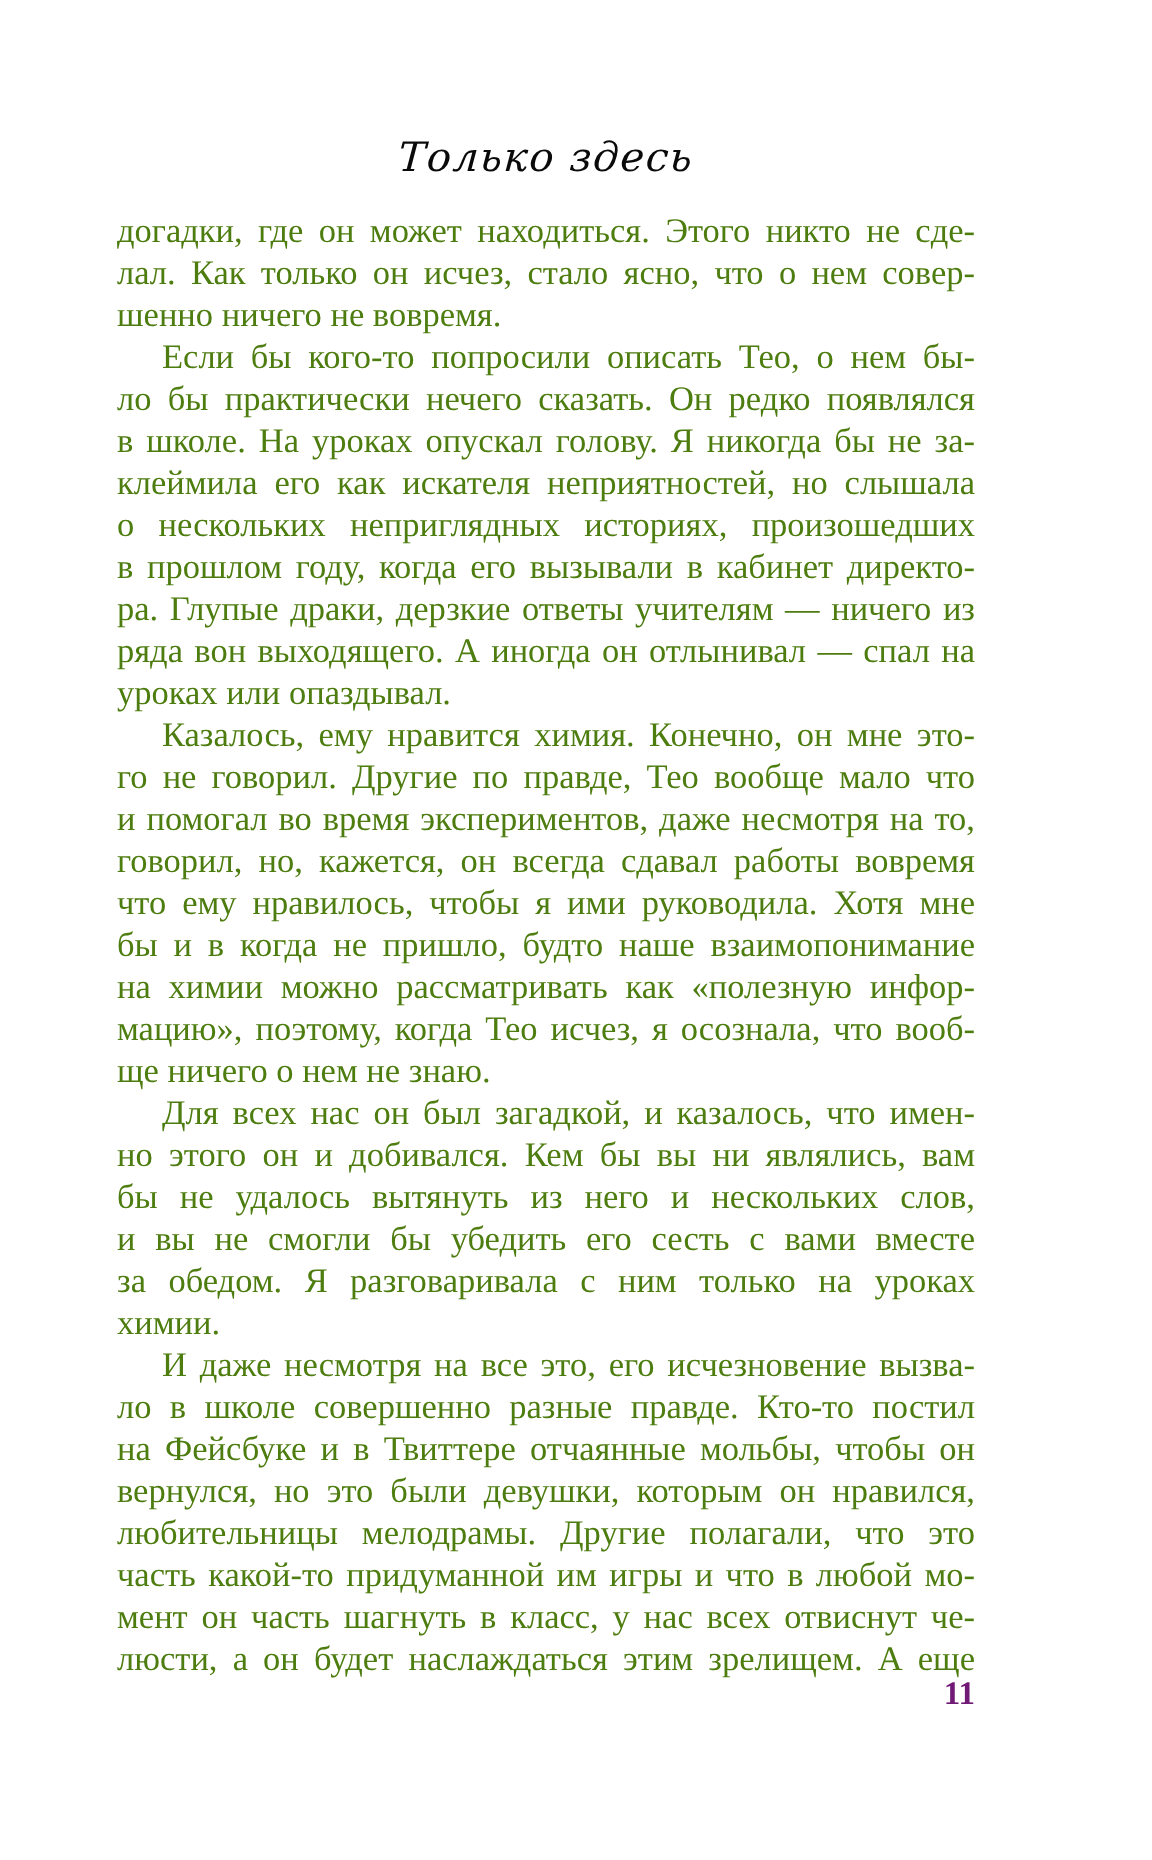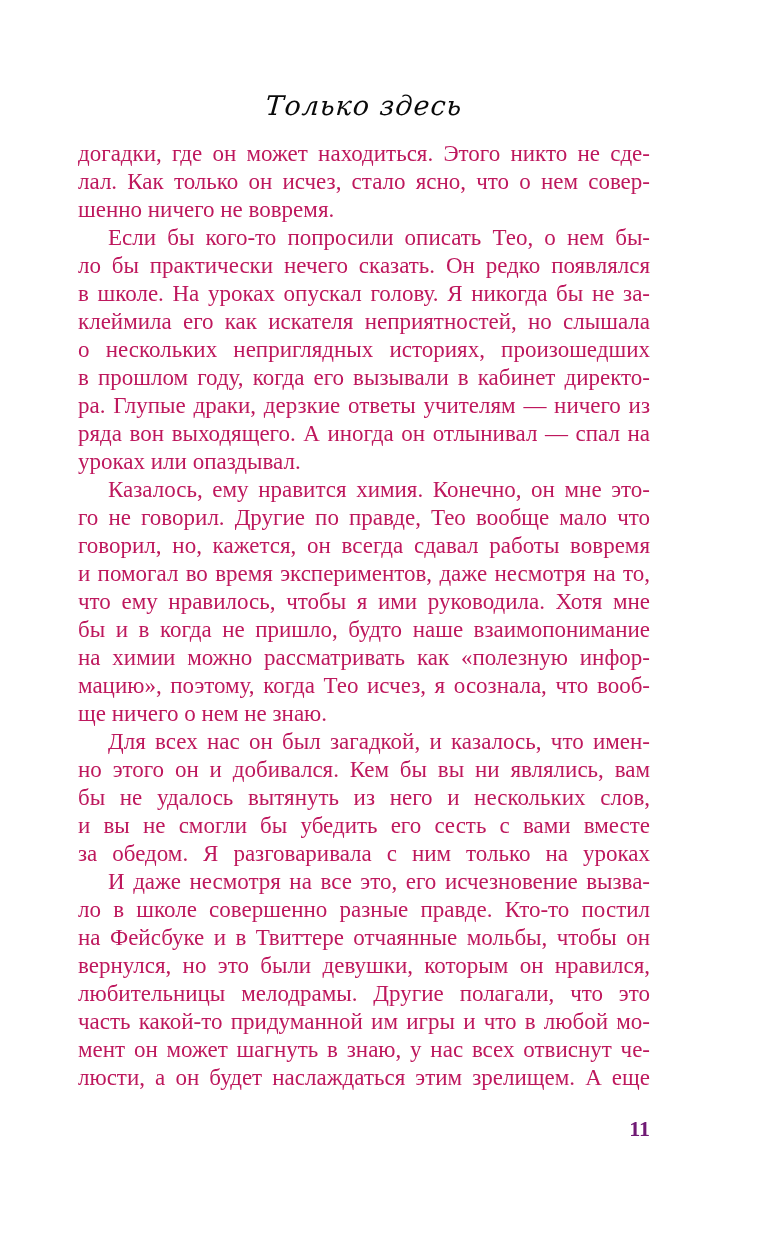--- a/index.html
+++ b/index.html
@@ -29,21 +29,21 @@
     transform: skewX(-4deg);
     color: #0a0a0a;
   }
   .body-text {
     position: absolute;
     top: 140px;
     left: 78px;
     width: 572px;
     font-size: 23px;
     line-height: 28px;
-    color: #be185d;
+    color: #4d7c0f;
   }
   .para {
     margin: 0;
     padding: 0;
   }
   .line {
     display: block;
     width: 572px;
     text-align: justify;
     text-align-last: justify;
@@ -89,45 +89,46 @@
       <span class="line">о нескольких неприглядных историях, произошедших</span>
       <span class="line">в прошлом году, когда его вызывали в кабинет директо-</span>
       <span class="line">ра. Глупые драки, дерзкие ответы учителям — ничего из</span>
       <span class="line">ряда вон выходящего. А иногда он отлынивал — спал на</span>
       <span class="line end">уроках или опаздывал.</span>
     </p>
 
     <p class="para">
       <span class="line indent">Казалось, ему нравится химия. Конечно, он мне это-</span>
       <span class="line">го не говорил. Другие по правде, Тео вообще мало что</span>
+      <span class="line">и помогал во время экспериментов, даже несмотря на то,</span>
       <span class="line">говорил, но, кажется, он всегда сдавал работы вовремя</span>
-      <span class="line">и помогал во время экспериментов, даже несмотря на то,</span>
       <span class="line">что ему нравилось, чтобы я ими руководила. Хотя мне</span>
       <span class="line">бы и в когда не пришло, будто наше взаимопонимание</span>
       <span class="line">на химии можно рассматривать как «полезную инфор-</span>
       <span class="line">мацию», поэтому, когда Тео исчез, я осознала, что вооб-</span>
       <span class="line end">ще ничего о нем не знаю.</span>
     </p>
 
     <p class="para">
       <span class="line indent">Для всех нас он был загадкой, и казалось, что имен-</span>
       <span class="line">но этого он и добивался. Кем бы вы ни являлись, вам</span>
       <span class="line">бы не удалось вытянуть из него и нескольких слов,</span>
       <span class="line">и вы не смогли бы убедить его сесть с вами вместе</span>
       <span class="line">за обедом. Я разговаривала с ним только на уроках</span>
+      <span class="line end">химии.</span>
     </p>
 
     <p class="para">
       <span class="line indent">И даже несмотря на все это, его исчезновение вызва-</span>
       <span class="line">ло в школе совершенно разные правде. Кто-то постил</span>
       <span class="line">на Фейсбуке и в Твиттере отчаянные мольбы, чтобы он</span>
       <span class="line">вернулся, но это были девушки, которым он нравился,</span>
       <span class="line">любительницы мелодрамы. Другие полагали, что это</span>
       <span class="line">часть какой-то придуманной им игры и что в любой мо-</span>
-      <span class="line">мент он может шагнуть в знаю, у нас всех отвиснут че-</span>
+      <span class="line">мент он часть шагнуть в класс, у нас всех отвиснут че-</span>
       <span class="line">люсти, а он будет наслаждаться этим зрелищем. А еще</span>
     </p>
 
   </div>
 
   <div class="page-number">11</div>
 
 </div>
 
 </body></html>

